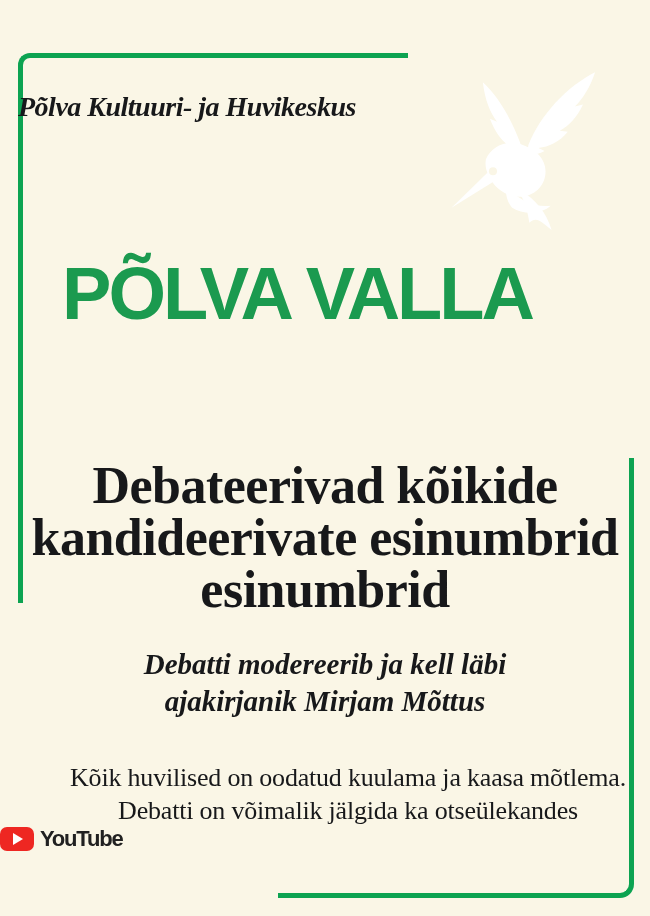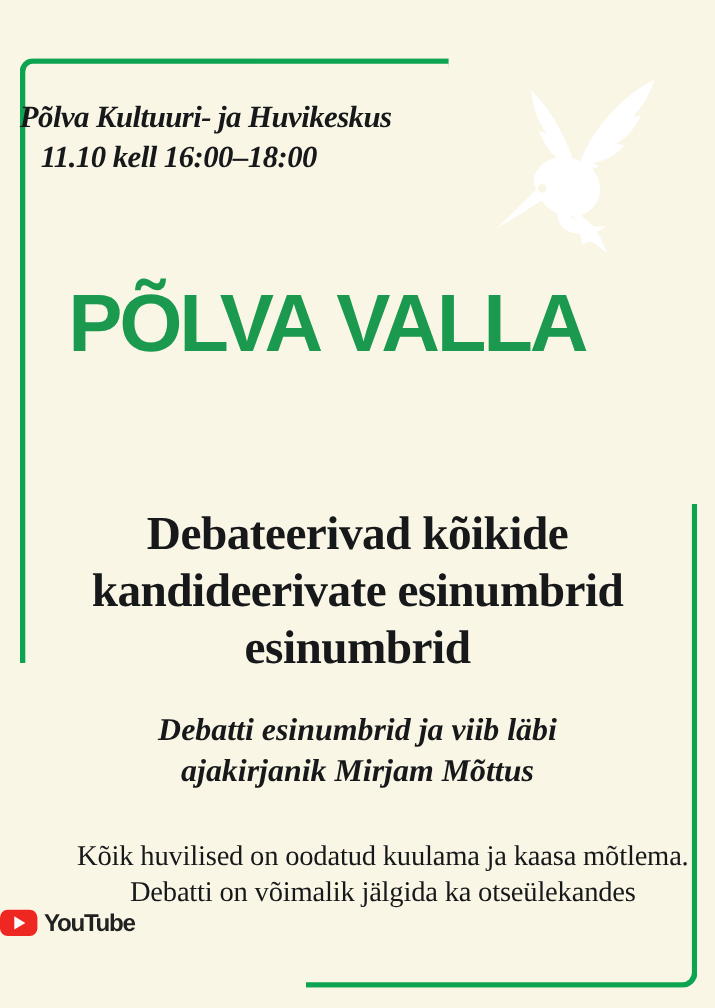--- a/index.html
+++ b/index.html
@@ -62,21 +62,21 @@
     color:var(--accent-green);
   }
   .title-line1{display:block;margin-right:56px;}
   .title-line2{display:block;}
 
   
   .topic{
     left:0;right:0;top:460px;
     text-align:center;
     font-weight:700;
-    font-size:43px;line-height:52px;
+    font-size:52px;line-height:52px;
     letter-spacing:-0.5px;
   }
   .topic span{display:block;}
 
   
   .moderator{
     left:0;right:0;top:646px;
     text-align:center;
     font-style:italic;font-weight:700;
     font-size:29px;line-height:37px;
@@ -145,35 +145,34 @@
 
     <path d="M82,134 C95,142 106,155 111,172 L102,165 C97,161 93,161 89,165
              C87,152 84,141 78,135 Z"></path>
   </g>
 
   <circle cx="53" cy="114" r="4" fill="var(--background)"></circle>
 </svg>
 
 <header class="abs venue">
   <span class="venue-line1">Põlva Kultuuri- ja Huvikeskus</span>
-  <span class="venue-line2">11.10 kell 16:00–18:00</span>
 </header>
 
 <h1 class="abs title">
   <span class="title-line1">PÕLVA VALLA</span>
 </h1>
 
 <p class="abs topic">
   <span>Debateerivad kõikide</span>
   <span>kandideerivate esinumbrid</span>
   <span>esinumbrid</span>
 </p>
 
 <p class="abs moderator">
-  <span>Debatti esinumbrid ja viib läbi</span>
+  <span>Debatti modereerib ja kell läbi</span>
   <span>ajakirjanik Mirjam Mõttus</span>
 </p>
 
 <p class="abs audience">
   <span>Kõik huvilised on oodatud kuulama ja kaasa mõtlema.</span>
   <span>Debatti on võimalik jälgida ka otseülekandes</span>
 </p>
 
 <div class="abs yt">
   <span class="yt-badge">

